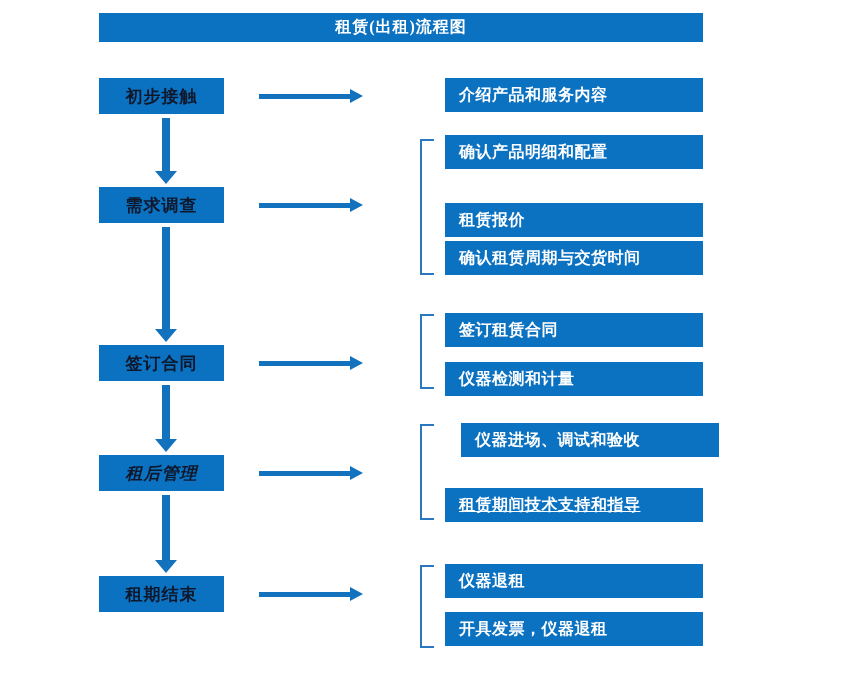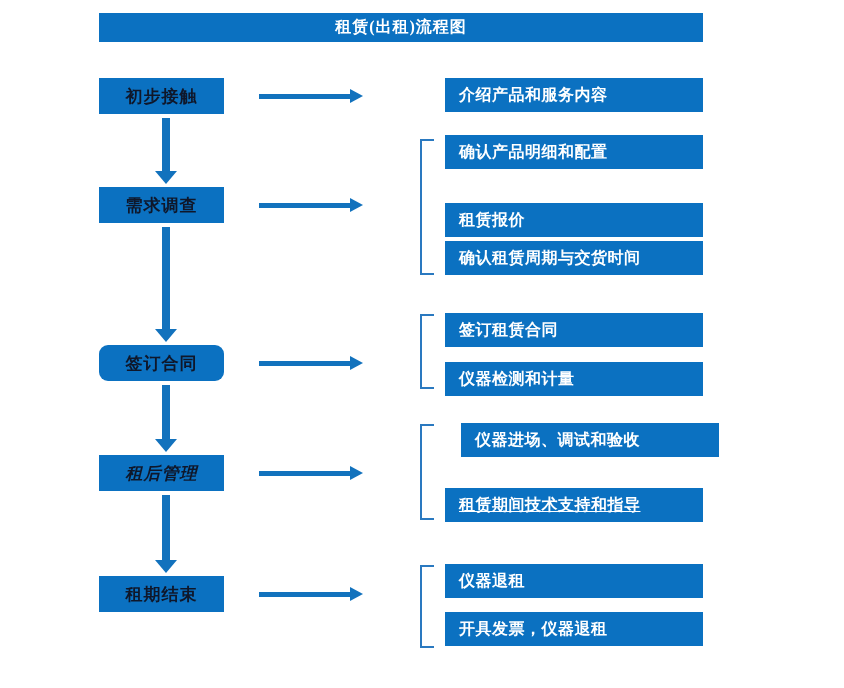--- a/index.html
+++ b/index.html
@@ -136,21 +136,21 @@
 <body>
 
 <div id="canvas">
 
   <div class="title-bar">租赁(出租)流程图</div>
 
   <div class="stage-box" style="top:78px;">初步接触</div>
 
   <div class="stage-box" style="top:187px;">需求调查</div>
 
-  <div class="stage-box" style="top:345px;border-radius:9px;">签订合同</div>
+  <div class="stage-box" style="top:345px;">签订合同</div>
 
   <div class="stage-box" style="top:455px;font-style:italic;">租后管理</div>
 
   <div class="stage-box" style="top:576px;">租期结束</div>
 
   <div class="v-arrow" style="top:118px; height:66px;">
     <div class="shaft" style="height:53px;"></div>
     <div class="head" style="top:53px;"></div>
   </div>
 

